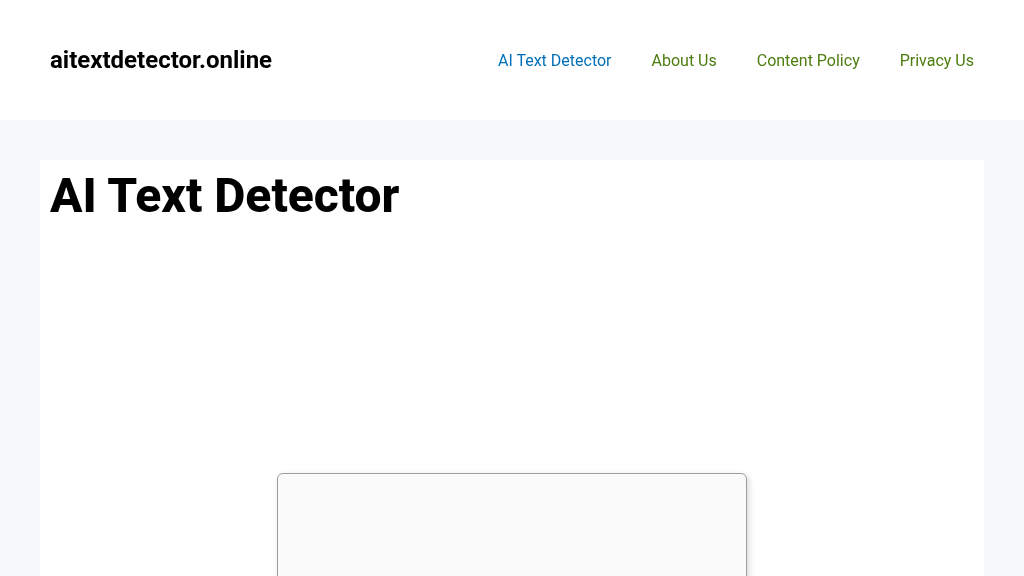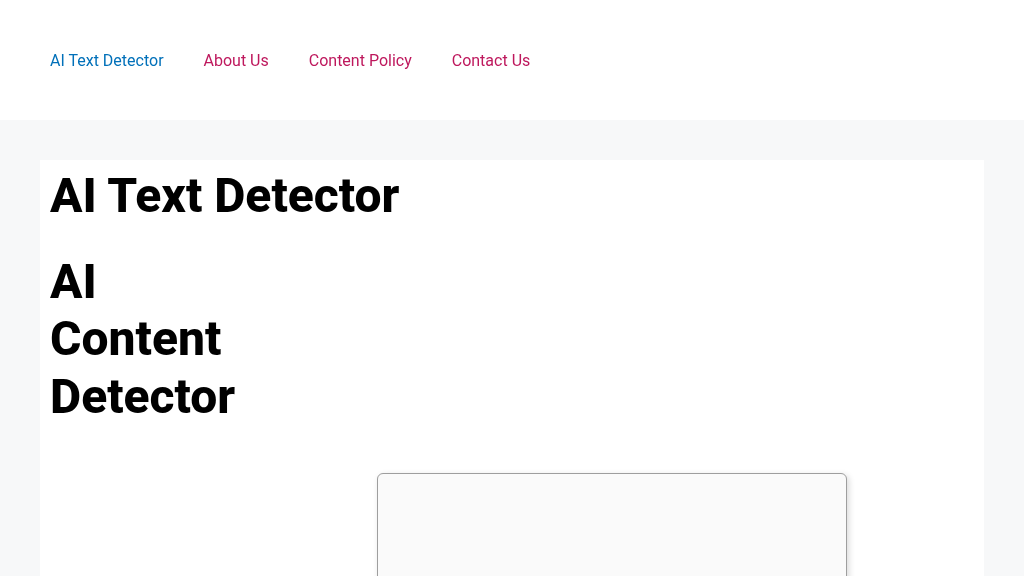--- a/index.html
+++ b/index.html
@@ -26,21 +26,21 @@
       font-size: 24px;
       font-weight: 700;
       color: #000000;
     }
     .nav {
       display: flex;
       gap: 40px;
     }
     .nav-link {
       font-size: 16px;
-      color: #be185d;
+      color: #4d7c0f;
       text-decoration: none;
       cursor: pointer;
     }
     .nav-link.active {
       color: #0170b9;
     }
     .content-wrapper {
       padding: 40px;
     }
     .content-card {
@@ -88,33 +88,31 @@
       padding: 12px;
       font-size: 14px;
       font-family: inherit;
       outline: none;
     }
   </style>
 </head>
 <body>
 
 <header class="header">
+  <div class="logo">aitextdetector.online</div>
   <nav class="nav">
     <a class="nav-link active">AI Text Detector</a>
     <a class="nav-link">About Us</a>
     <a class="nav-link">Content Policy</a>
-    <a class="nav-link">Contact Us</a>
+    <a class="nav-link">Privacy Us</a>
   </nav>
 </header>
 
 <div class="content-wrapper">
   <div class="content-card">
     <h1 class="page-title">AI Text Detector</h1>
     <div class="main-area">
-      <div class="left-col">
-        <h2 class="sub-heading">AI Content Detector</h2>
-      </div>
       <div class="right-col">
         <textarea class="text-box" value="" style=""></textarea>
       </div>
     </div>
   </div>
 </div>
 
 </body></html>

